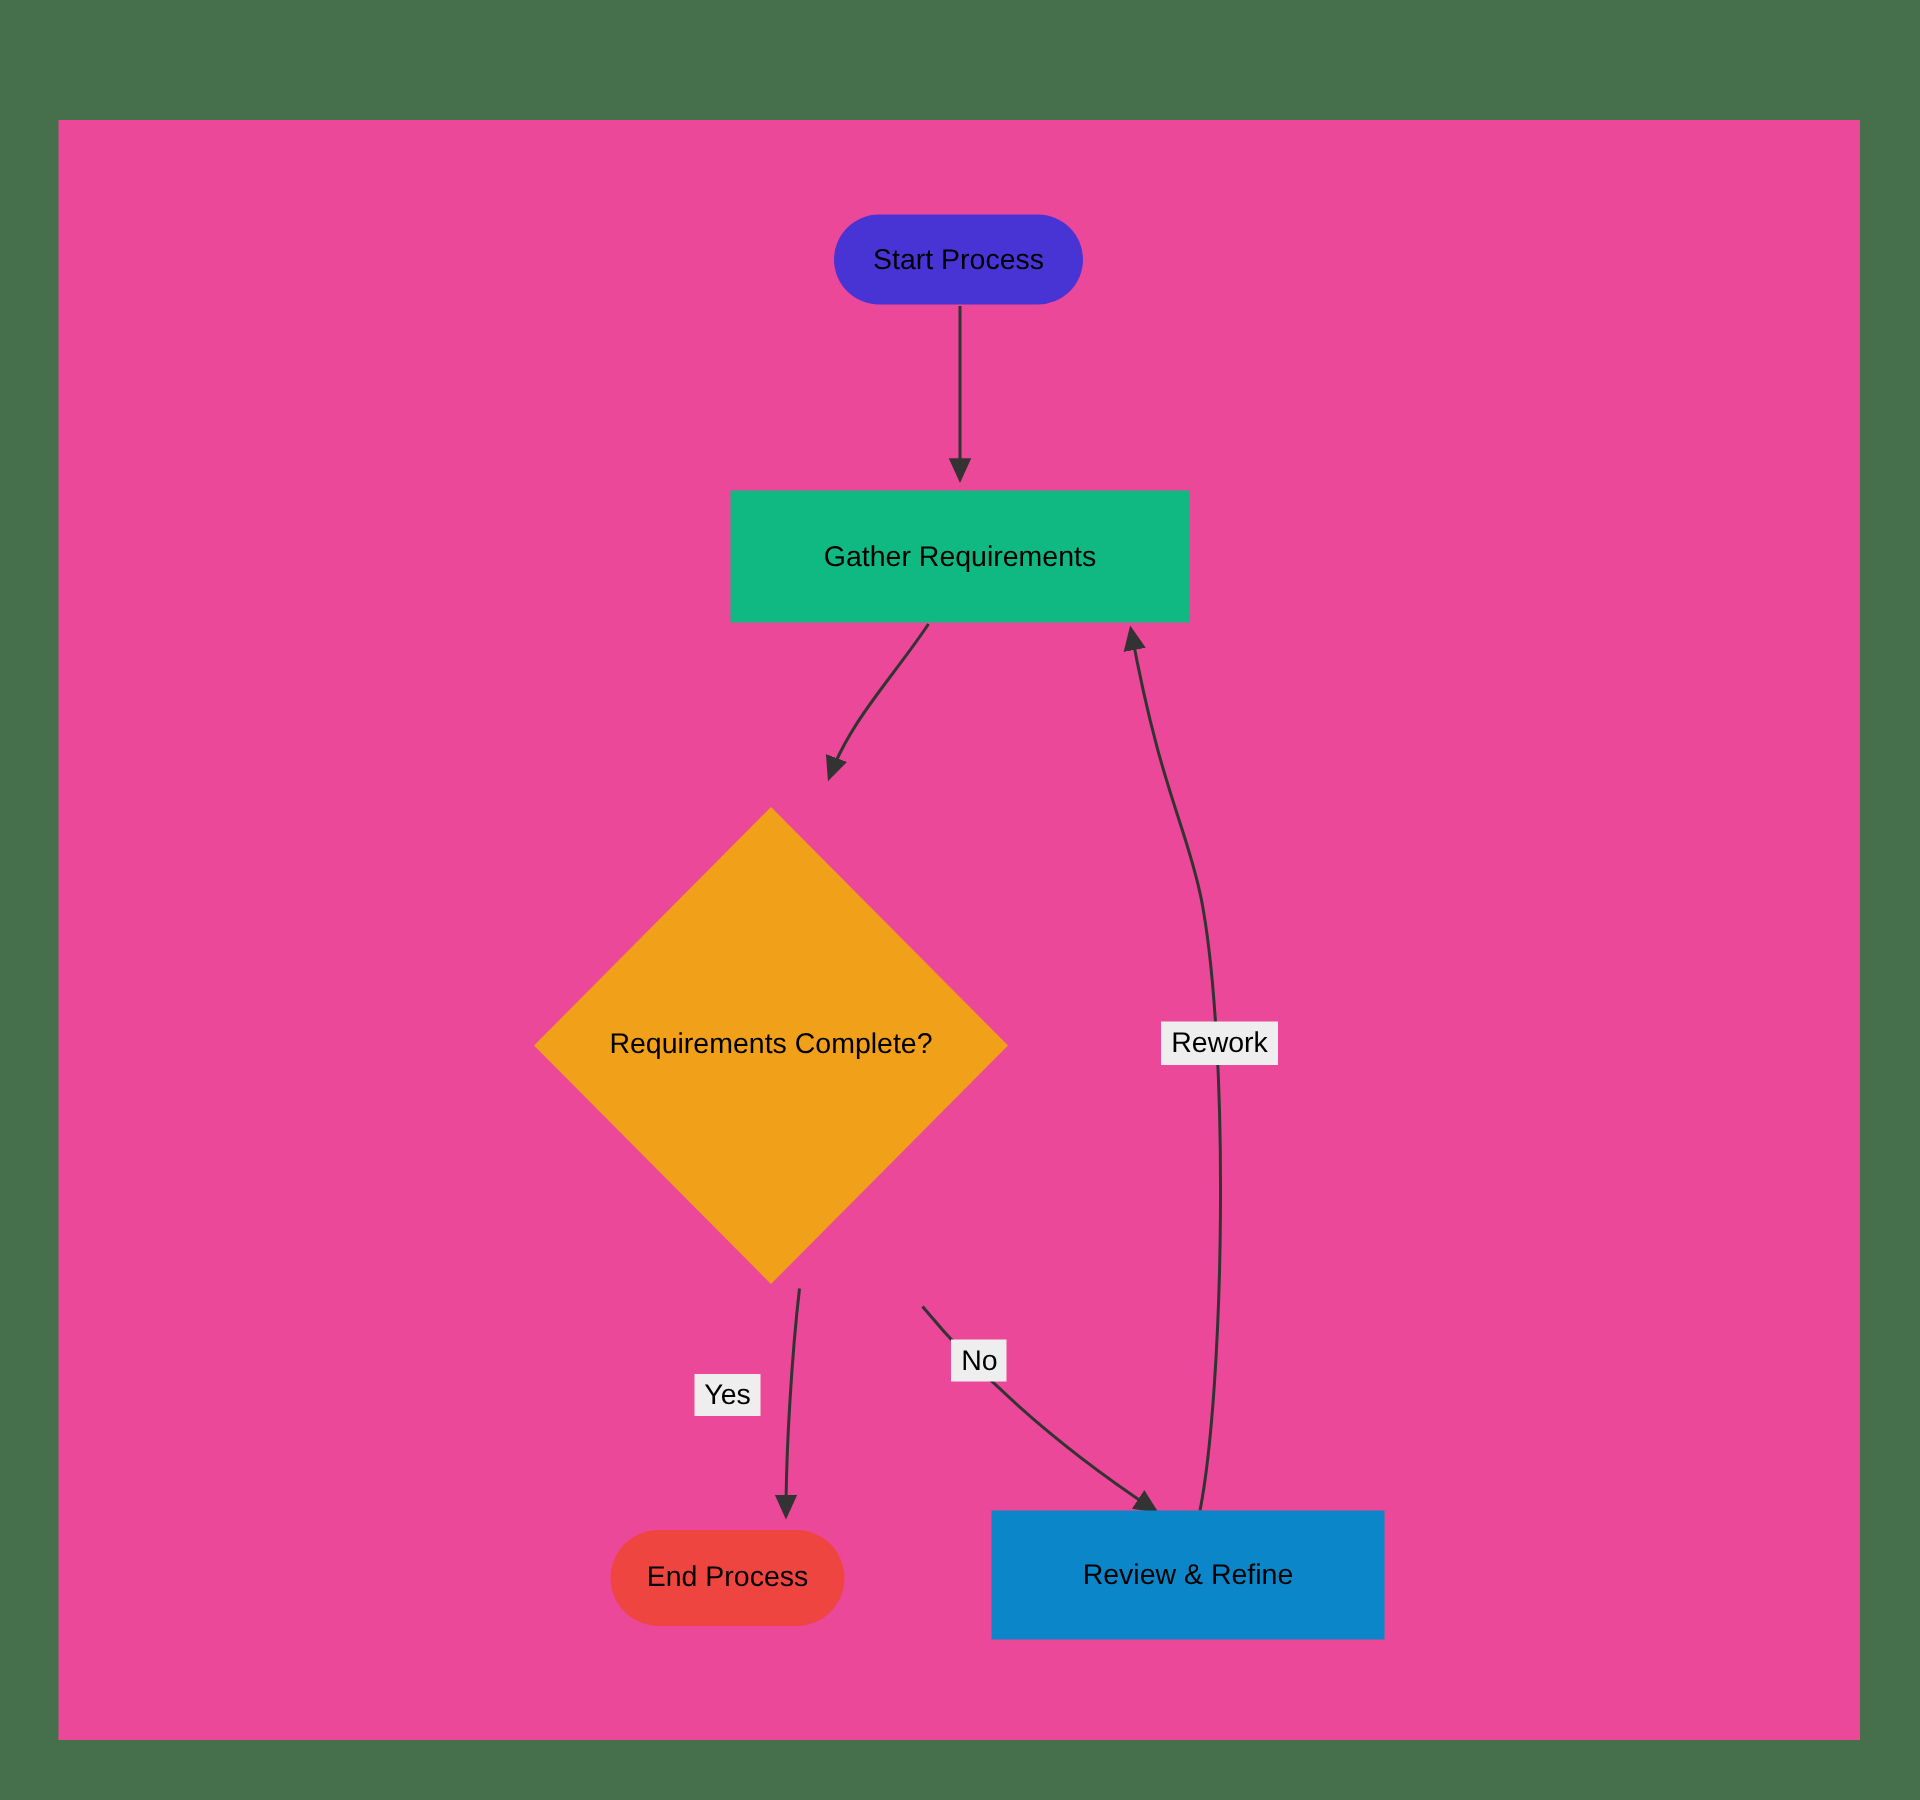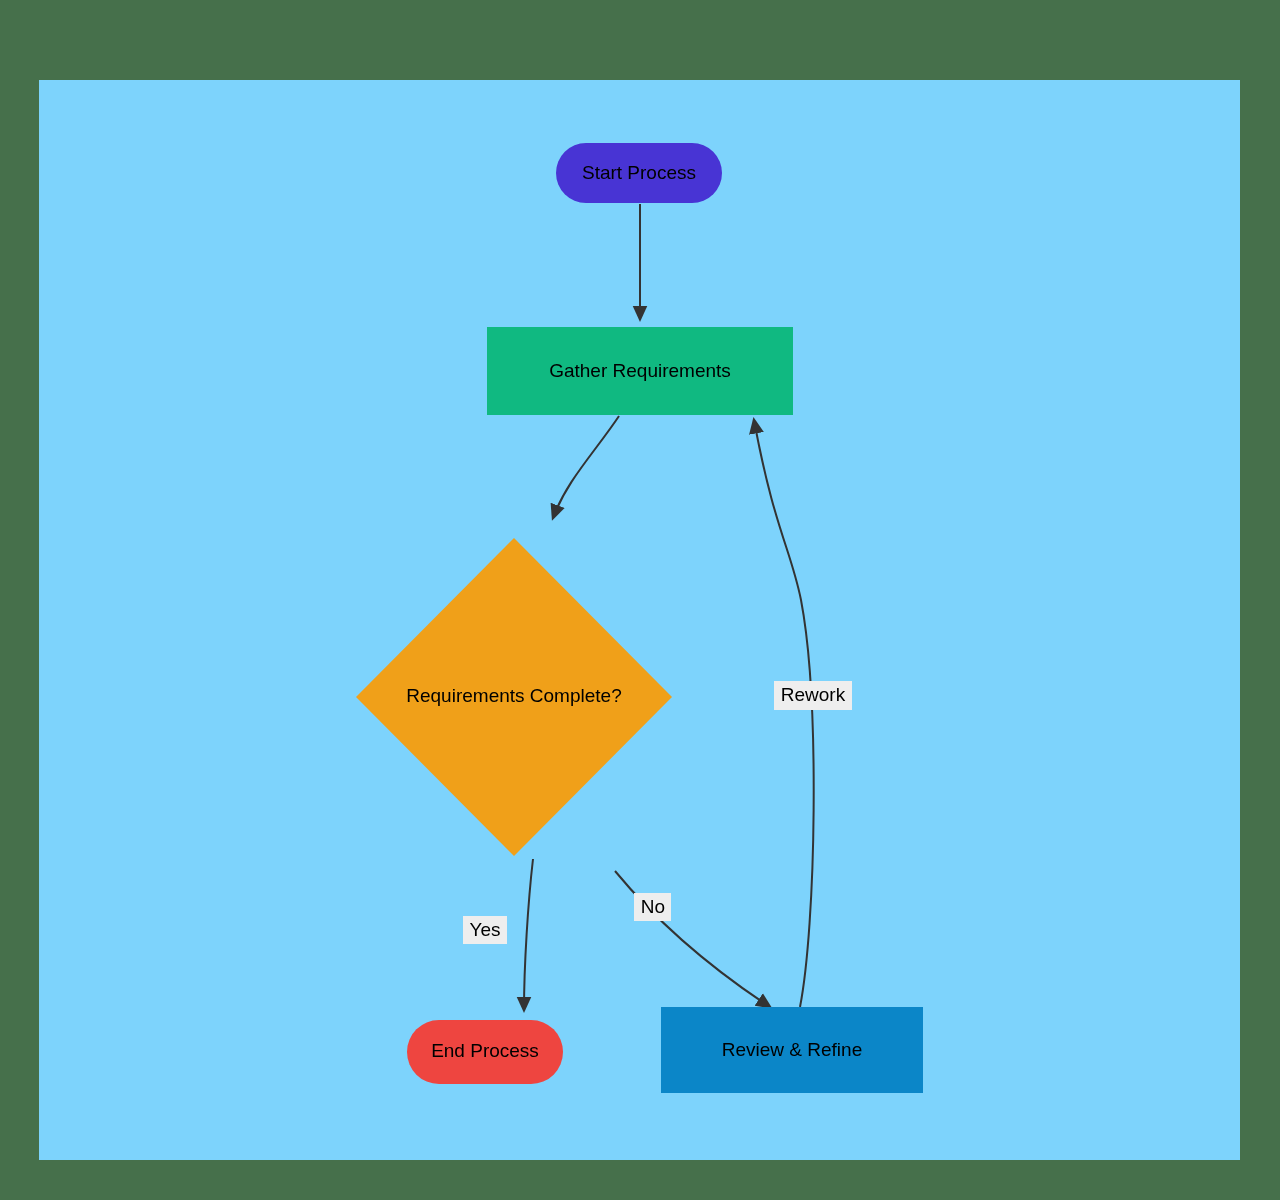--- a/index.html
+++ b/index.html
@@ -18,21 +18,21 @@
     position: relative;
     width: 1280px;
     height: 1200px;
   }
   .canvas {
     position: absolute;
     left: 39px;
     top: 80px;
     width: 1201px;
     height: 1080px;
-    background: #7dd3fc;
+    background: #ec4899;
   }
   .diagram-svg {
     position: absolute;
     left: 0;
     top: 0;
     width: 1201px;
     height: 1080px;
     display: block;
   }
   .node-label {

